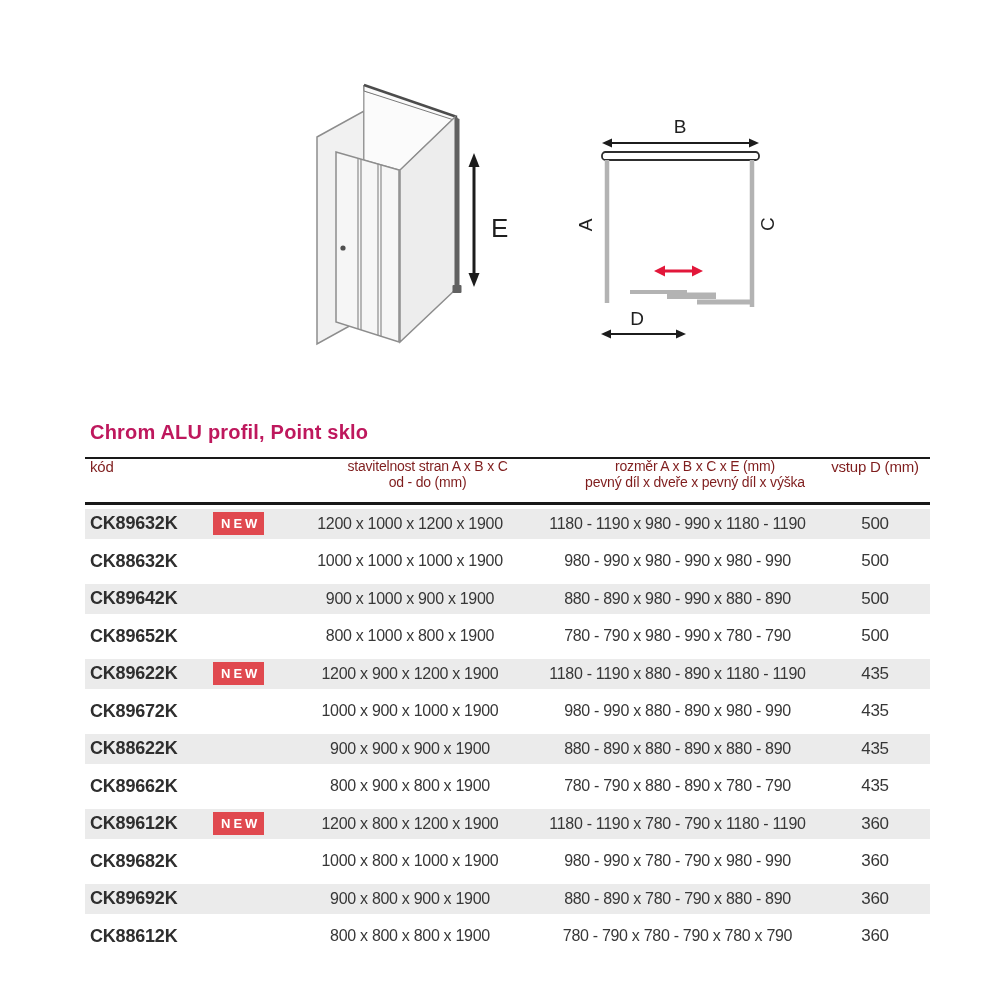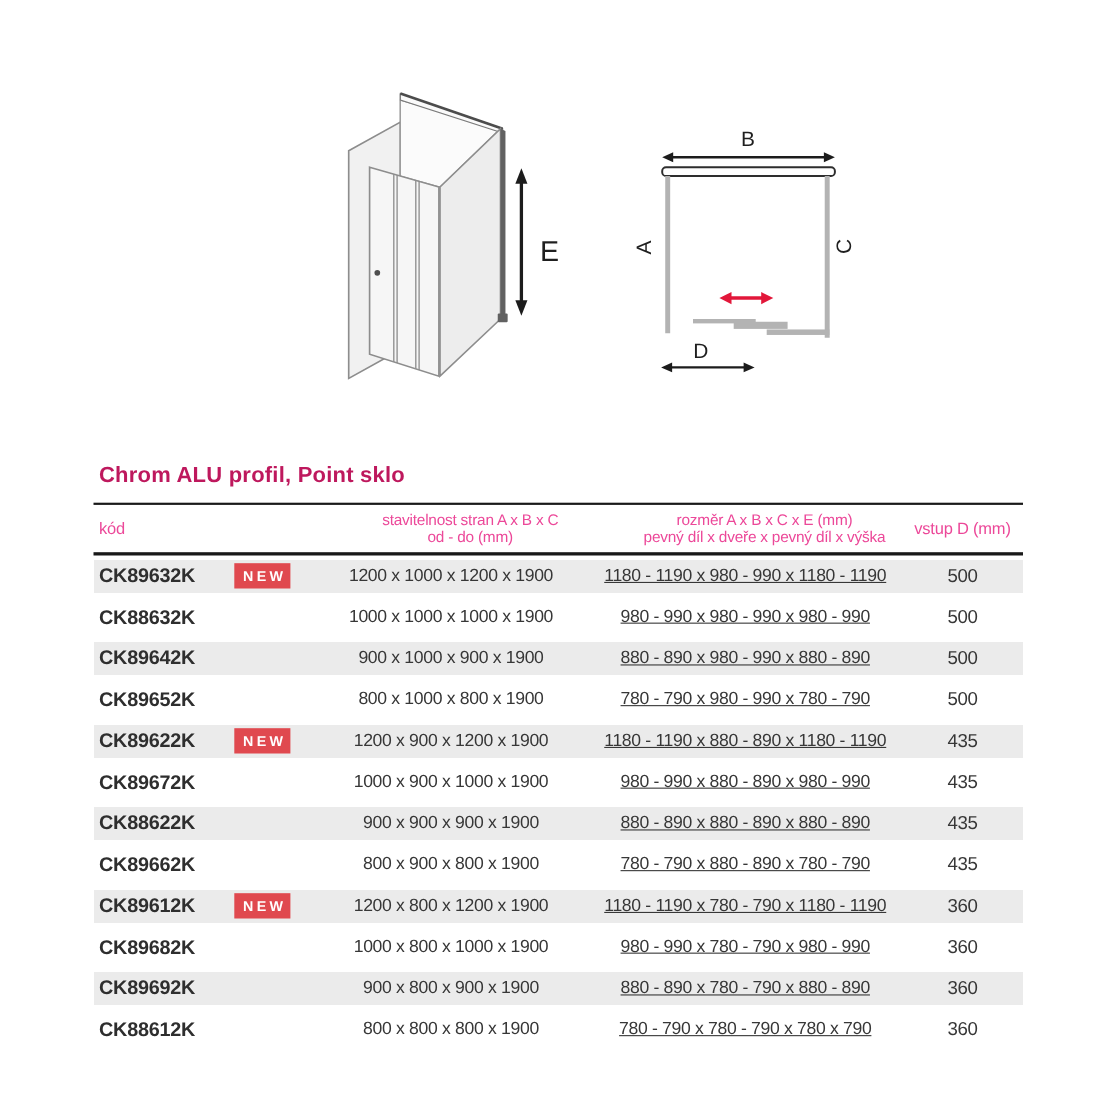--- a/index.html
+++ b/index.html
@@ -25,41 +25,41 @@
 
   
   .section-title{
     position:absolute;left:90px;top:421px;
     font-size:20px;font-weight:700;color:#be185d;letter-spacing:0.2px;
   }
 
   
   .spec-table{position:absolute;left:85px;top:457px;width:845px;}
   .thead{
-    display:flex;align-items:center;height:48px;
+    display:flex;height:48px;
     border-top:2.5px solid #191919;border-bottom:3.5px solid #191919;
-    color:#ec4899;font-size:14px;line-height:15.5px;letter-spacing:-0.2px;
+    color:#7f1d1d;font-size:14px;line-height:15.5px;letter-spacing:-0.2px;
   }
   .hcell{text-align:center;}
   .h-code{width:200px;text-align:left;padding-left:5px;font-size:15px;}
   .h-dim{width:250px;}
   .h-adj{width:285px;}
   .h-entry{width:110px;font-size:15px;}
 
   .trow{
     display:flex;align-items:center;height:37.5px;padding:4px 0;
     font-size:16px;color:#373737;letter-spacing:-0.3px;
   }
   .trow:nth-child(odd){background:var(--stripe);background-clip:content-box;}
   .cell{display:flex;align-items:center;justify-content:center;}
   .c-code{width:128px;justify-content:flex-start;padding-left:5px;
           font-weight:700;font-size:18px;color:#2e2e2e;letter-spacing:-0.2px;}
   .c-badge{width:72px;justify-content:flex-start;}
   .c-dim{width:250px;}
-  .c-adj{width:285px;text-decoration:underline;}
+  .c-adj{width:285px;}
   .c-entry{width:110px;font-size:17px;}
 
   .badge{
     display:inline-block;background:var(--badge-bg);color:var(--badge-fg);
     font-weight:700;font-size:13px;letter-spacing:3px;
     padding:4px 4px 4px 8px;line-height:15px;
   }
 </style>
 </head>
 <body>

